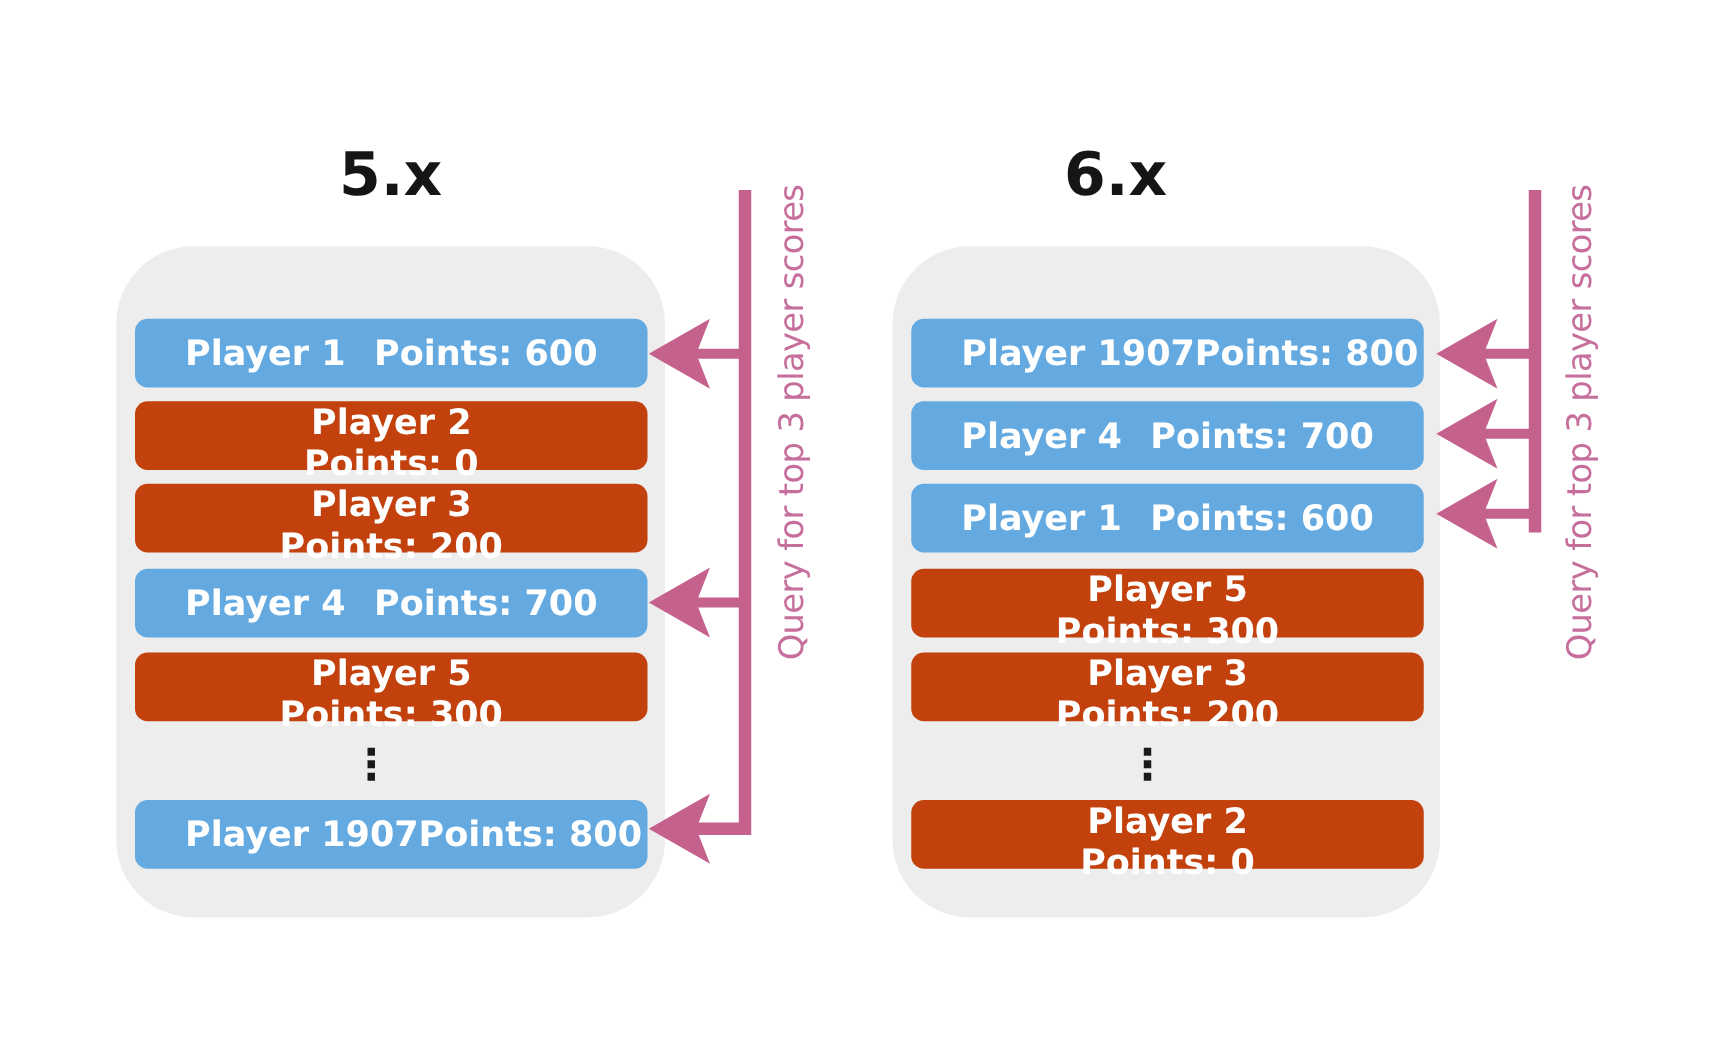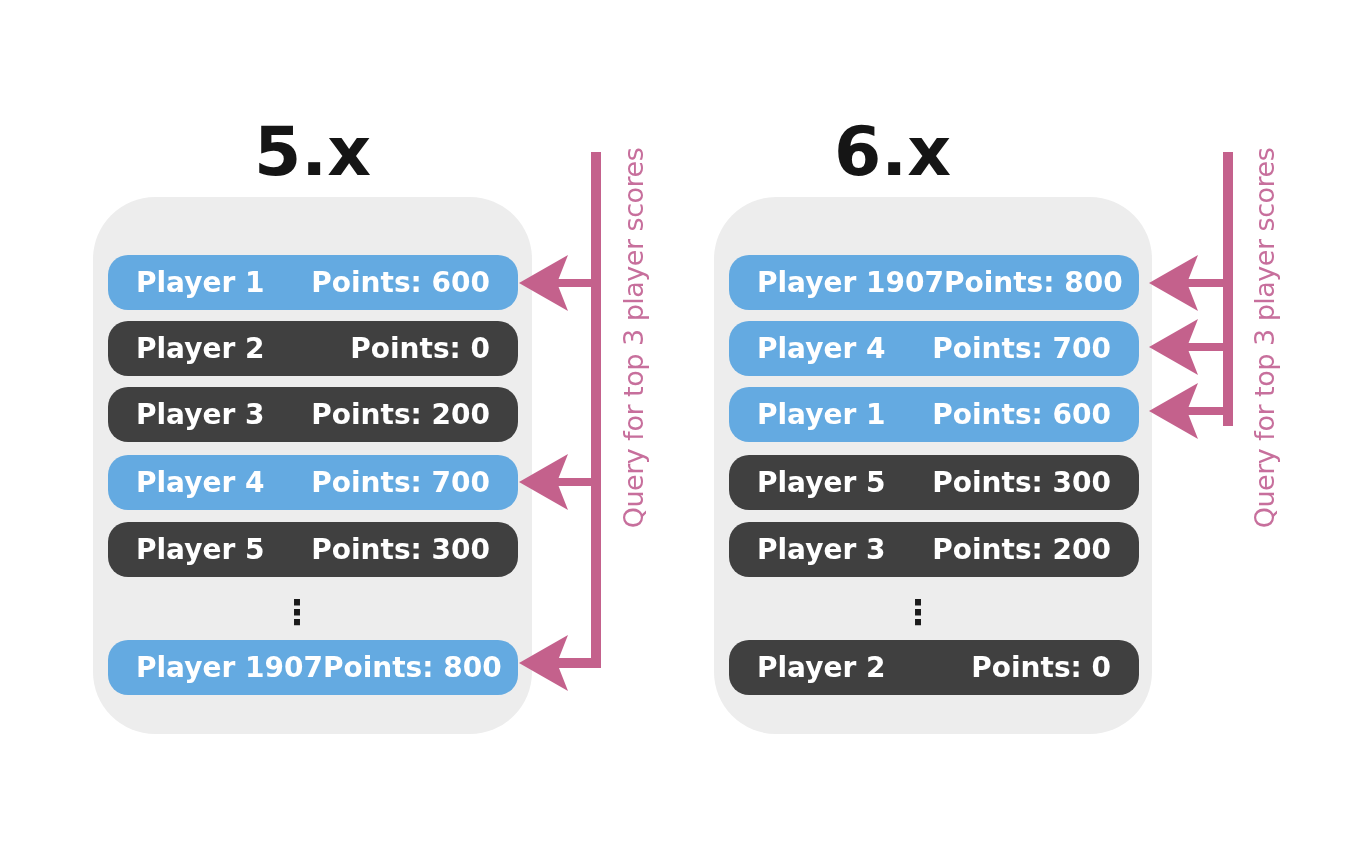--- a/index.html
+++ b/index.html
@@ -12,21 +12,21 @@
     position: relative;
     width: 1368px;
     height: 844px;
     background: #ffffff;
     overflow: hidden;
   }
   .panel-title {
     position: absolute;
     width: 439px;
     text-align: center;
-    font-size: 68px;
+    font-size: 48px;
     font-weight: 700;
     color: #151515;
     top: 112px;
     letter-spacing: 0px;
   }
   .t1 { left: 93px; }
   .t2 { left: 673px; }
   .panel {
     position: absolute;
     top: 197px;
@@ -34,33 +34,33 @@
     height: 537px;
     background: #EDEDED;
     border-radius: 62px;
   }
   .p1 { left: 93px; }
   .p2 { left: 714px; width: 438px; }
   .row {
     position: absolute;
     width: 410px;
     height: 55px;
-    border-radius: 20px;
+    border-radius: 10px;
     display: flex;
     align-items: center;
     justify-content: space-between;
-    padding: 0 28px;
+    padding: 0 40px;
     box-sizing: border-box;
     color: #ffffff;
     font-size: 28px;
     font-weight: 700;
     white-space: nowrap;
   }
   .row.blue { background: #64AAE1; }
-  .row.gray { background: #404040; }
+  .row.gray { background: #c2410c; flex-direction: column; }
   .c1 { left: 108px; }
   .c2 { left: 729px; }
   .ry1 { top: 255px; }
   .ry2 { top: 321px; }
   .ry3 { top: 387px; }
   .ry4 { top: 455px; }
   .ry5 { top: 522px; }
   .ry6 { top: 640px; }
   .ellipsis {
     position: absolute;

